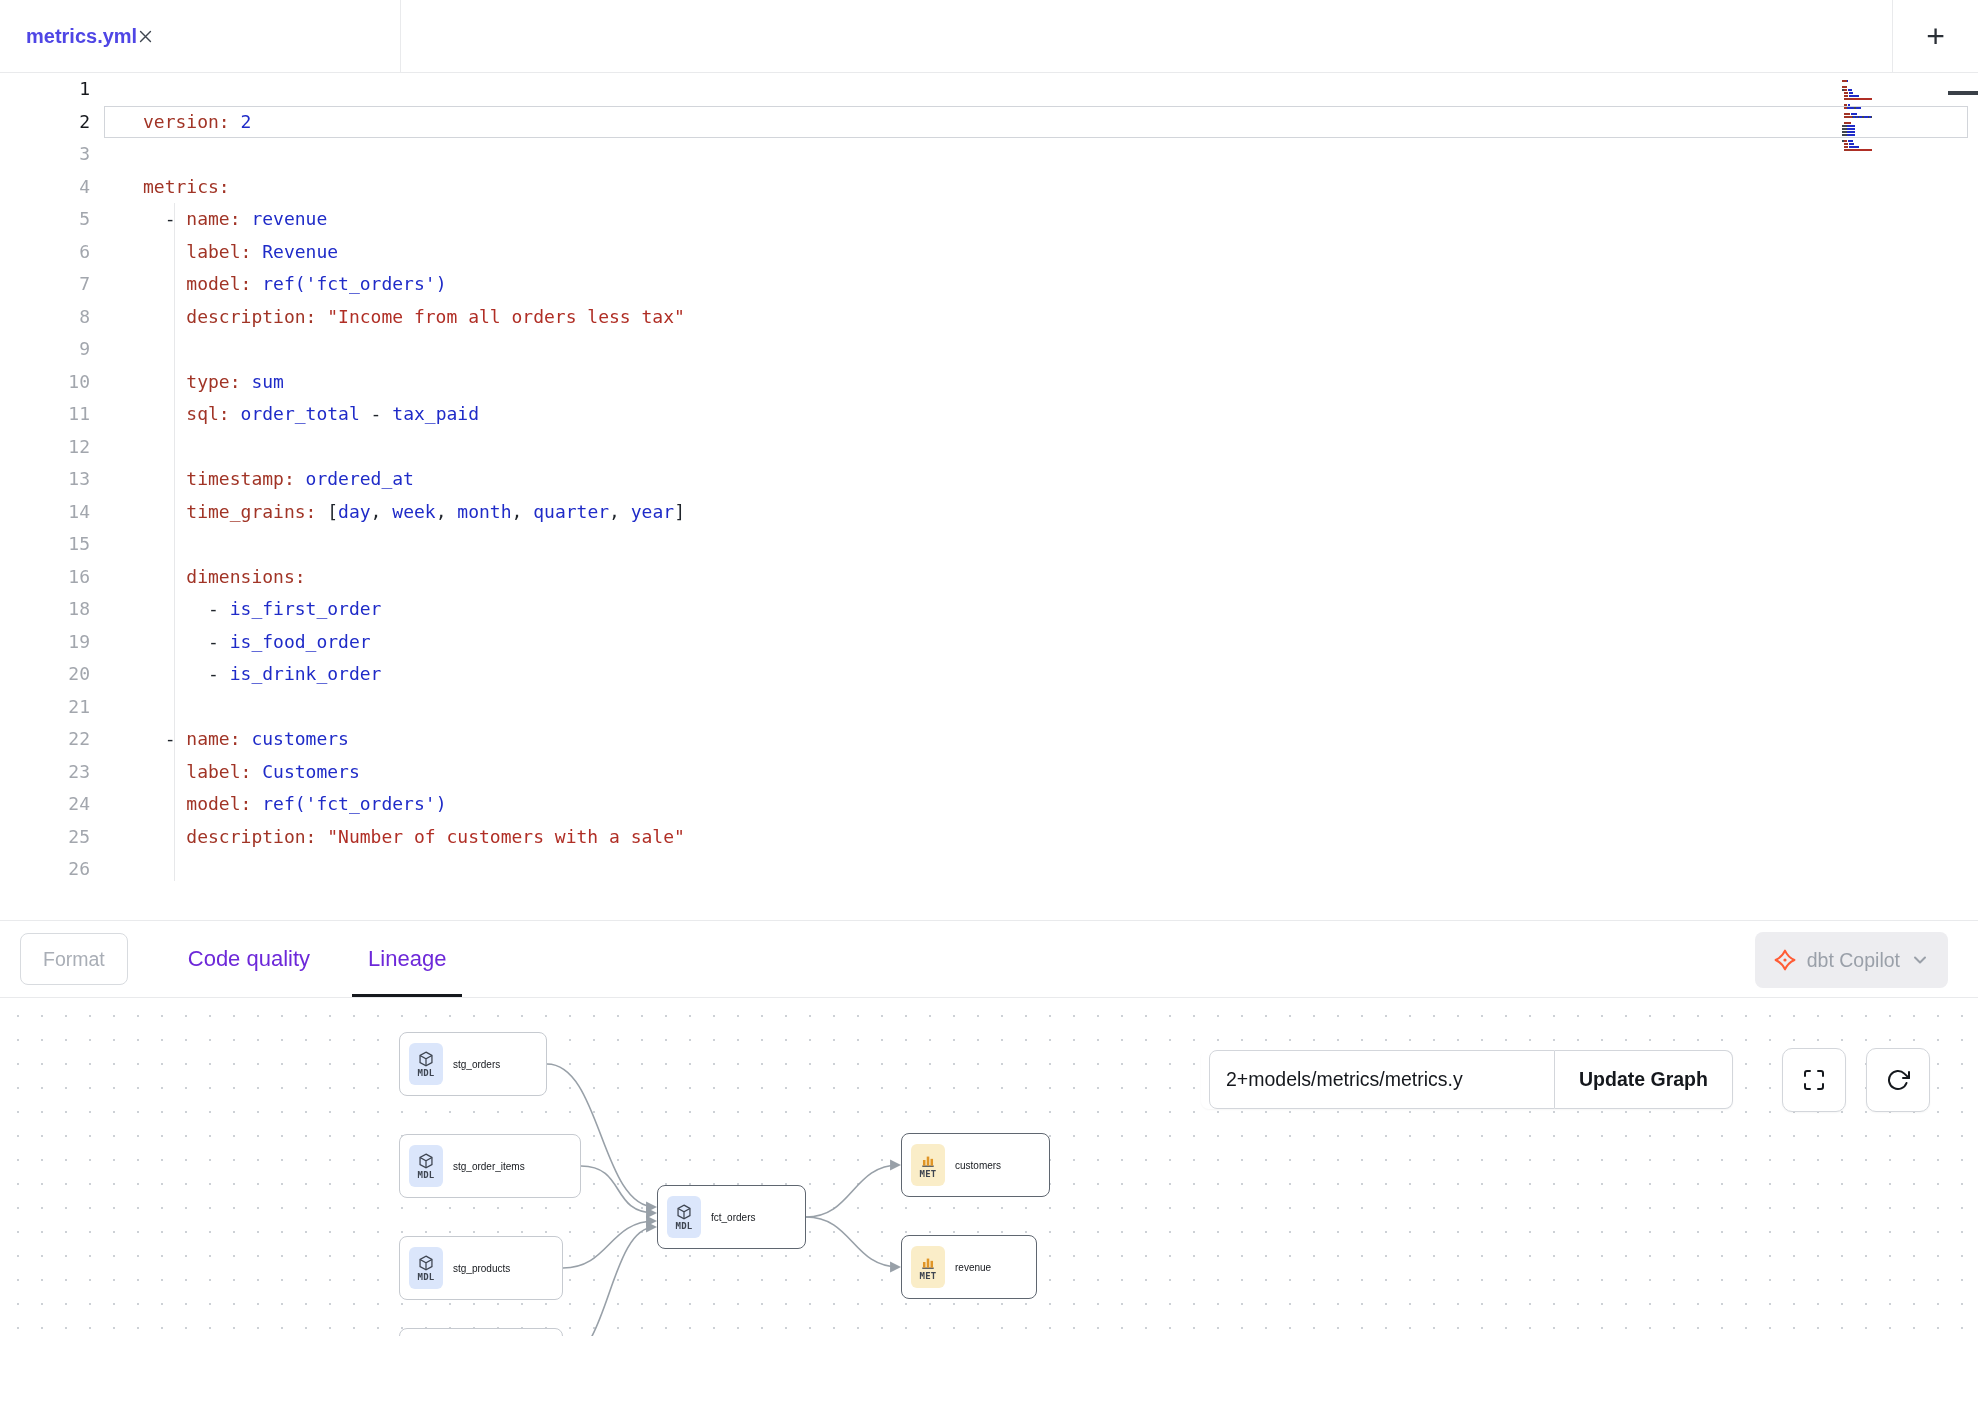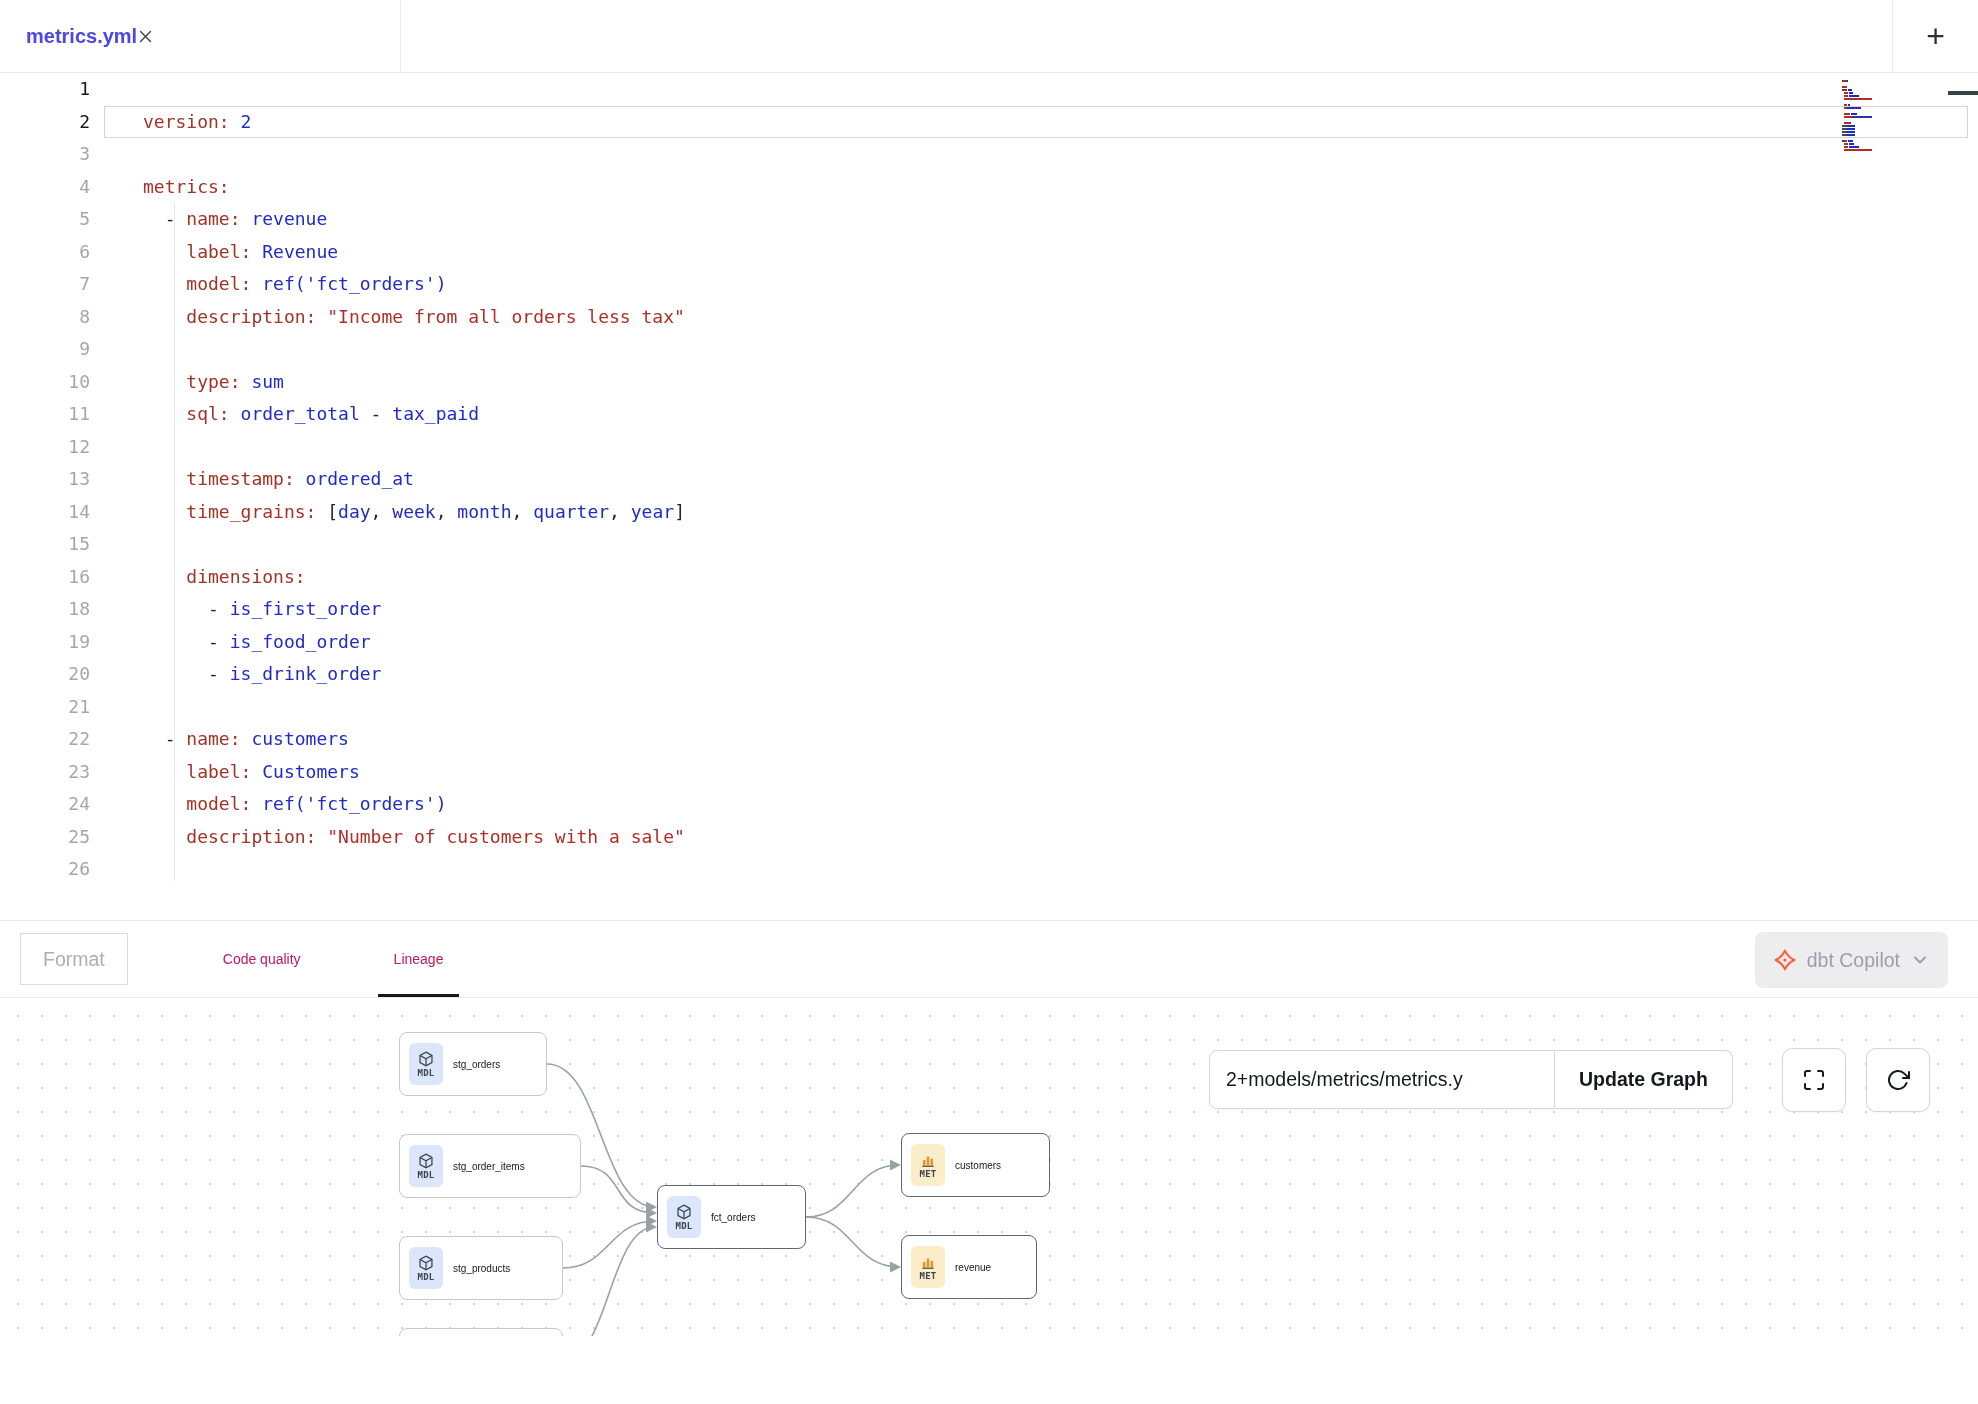--- a/index.html
+++ b/index.html
@@ -43,24 +43,24 @@
   .minimap { position: absolute; top: 4px; right: 84px; width: 52px; }
   .mm-row { height: 2px; margin-bottom: 1px; display: flex; }
   .mm-seg { height: 2px; display: inline-block; }
   .scroll-marker { position: absolute; top: 18px; right: 0; width: 30px; height: 4px;
     background: #3a4048; }
 
   
   .bottombar { height: 78px; border-top: 1px solid #e9eaec; border-bottom: 1px solid #e9eaec;
     display: flex; align-items: center; position: relative; background: #fff; }
   .format-btn { margin-left: 20px; height: 52px; padding: 0 22px; font-size: 19.5px;
-    color: #a9aeb6; background: #fff; border: 1px solid #d8dbdf; border-radius: 0; }
+    color: #a9aeb6; background: #fff; border: 1px solid #d8dbdf; border-radius: 8px; }
   .btabs { display: flex; margin-left: 60px; height: 100%; align-items: stretch; }
-  .btab { display: flex; align-items: center; margin-right: 58px; font-size: 14px;
-    color: #be185d; position: relative; cursor: pointer; margin-left: 35px; }
+  .btab { display: flex; align-items: center; margin-right: 58px; font-size: 22px;
+    color: #6d28d9; position: relative; cursor: pointer; }
   .btab.active::after { content: ""; position: absolute; left: -16px; right: -16px; bottom: 0;
     height: 3px; background: #15181d; }
   .copilot { position: absolute; right: 30px; top: 11px; height: 56px; display: flex;
     align-items: center; gap: 10px; padding: 0 18px; background: #ededf0; border: none;
     border-radius: 8px; font-size: 19.5px; color: #9aa0a9; }
 
   
   .lineage { height: 338px; position: relative; overflow: hidden; background: #fff;
     background-image: radial-gradient(circle, #cdd1d6 1.4px, transparent 1.4px);
     background-size: 24px 24px; background-position: 6px 6px; }

